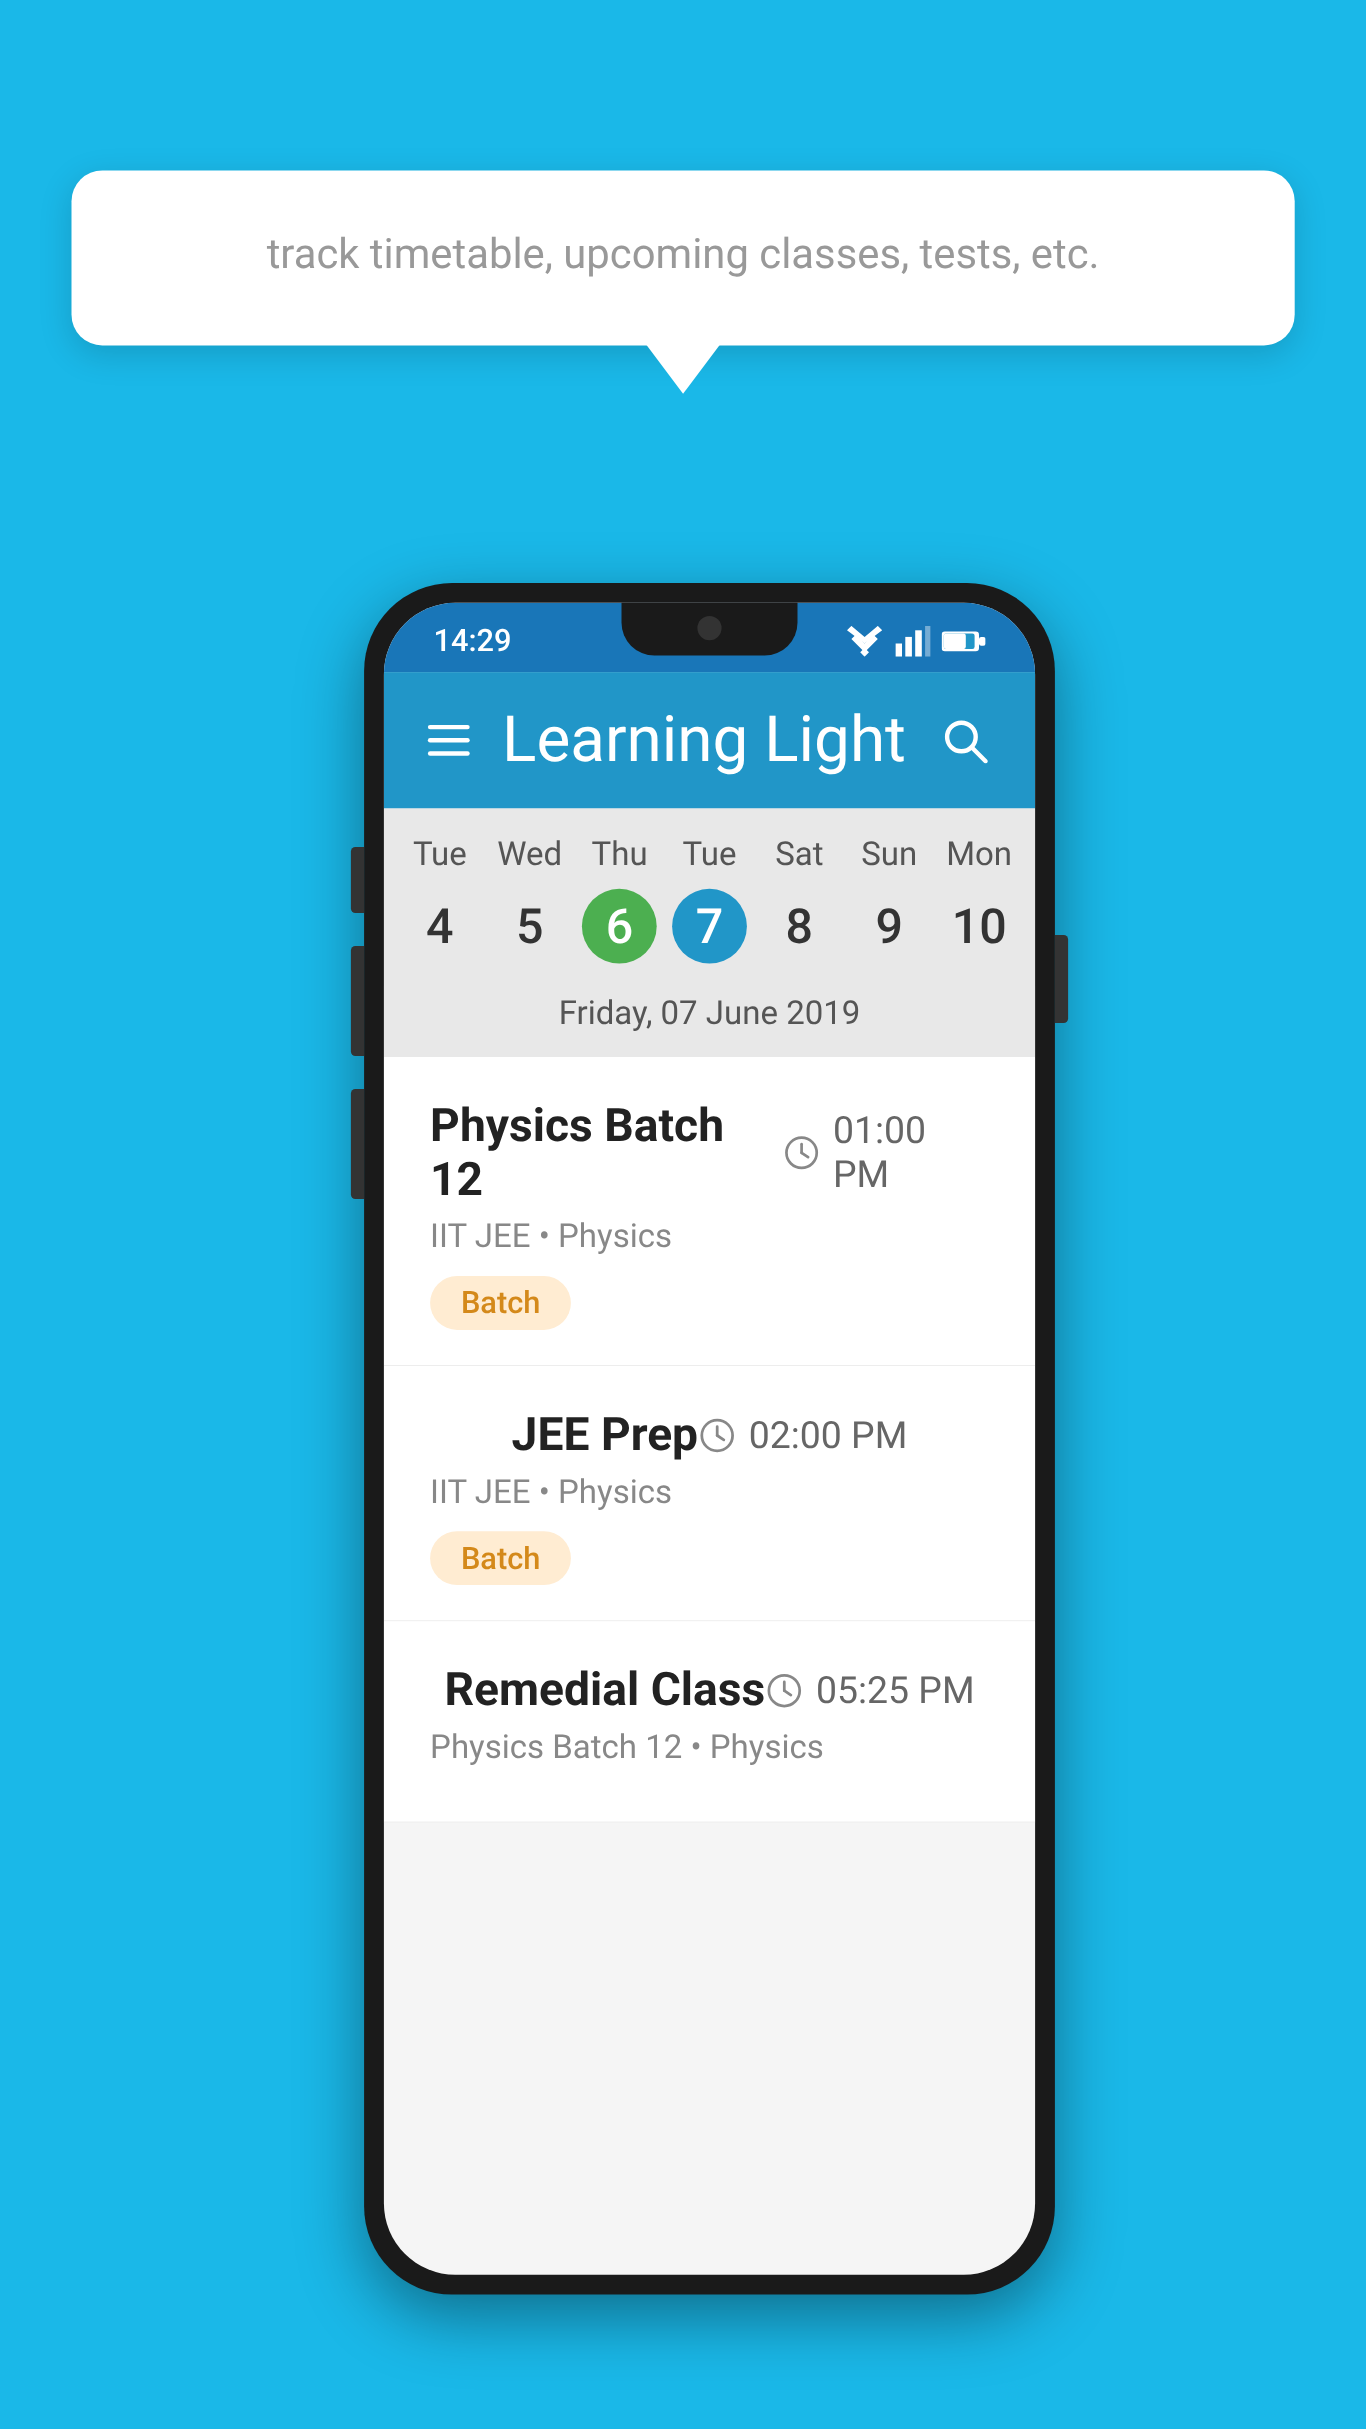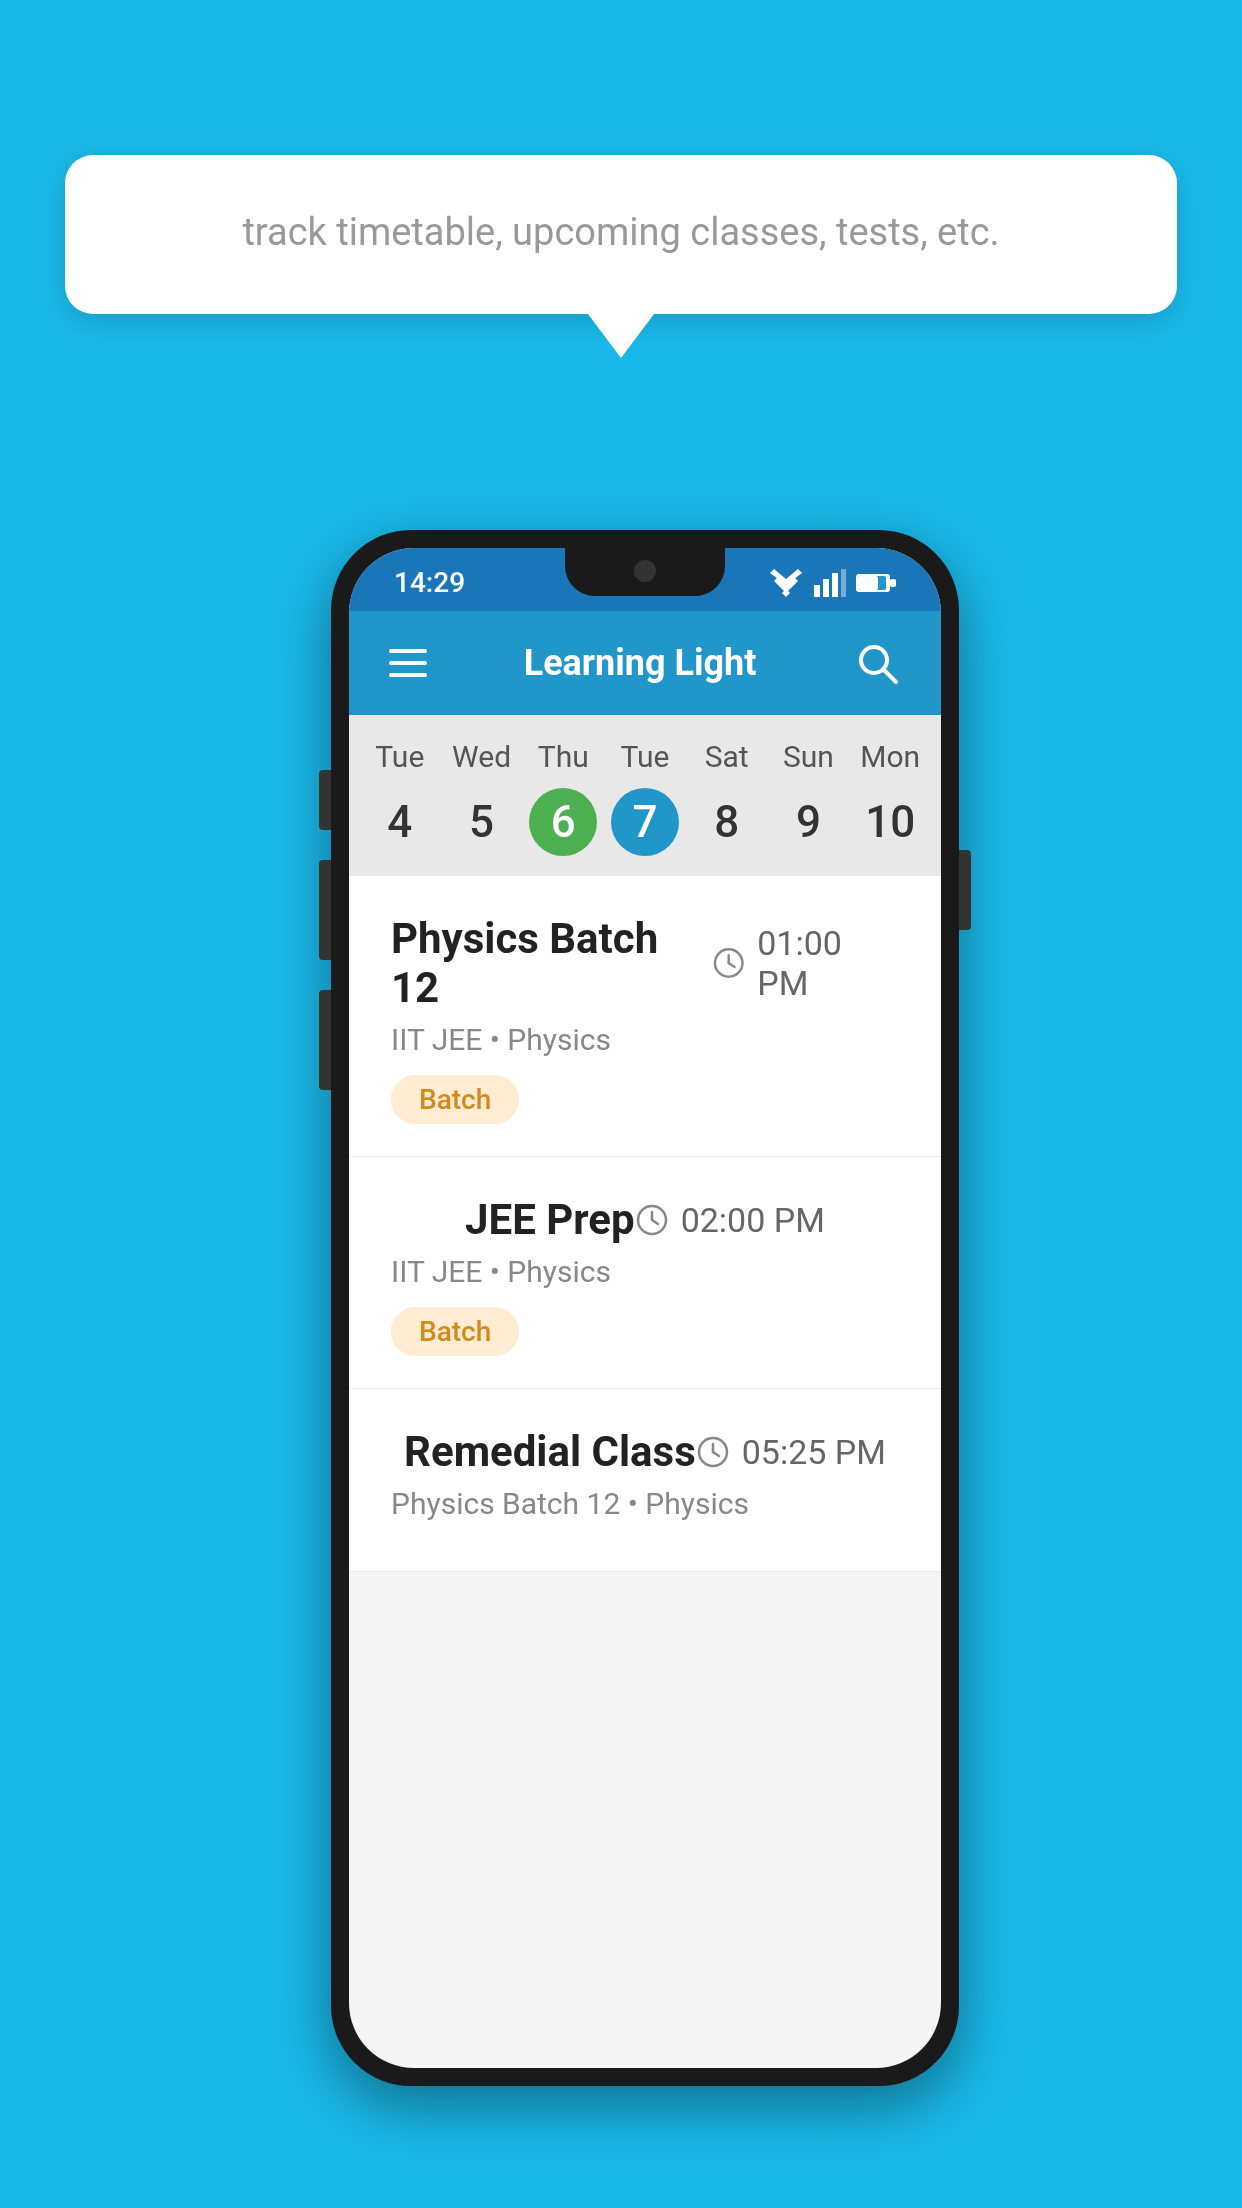--- a/index.html
+++ b/index.html
@@ -136,22 +136,22 @@
     .app-bar {
       background: #2196c8;
       padding: 28px 40px;
       display: flex;
       align-items: center;
       justify-content: space-between;
     }
 
     .app-bar-title {
       color: white;
-      font-size: 36px;
-      font-weight: 700;
+      font-size: 58px;
+      font-weight: 400;
     }
 
     .hamburger-icon {
       display: flex;
       flex-direction: column;
       gap: 8px;
       cursor: pointer;
     }
 
     .hamburger-icon span {
@@ -398,20 +398,21 @@
         </div>
         <div class="day-numbers">
           <div class="day-num">4</div>
           <div class="day-num">5</div>
           <div class="day-num today">6</div>
           <div class="day-num selected">7</div>
           <div class="day-num">8</div>
           <div class="day-num">9</div>
           <div class="day-num">10</div>
         </div>
+        <div class="selected-date-label">Friday, 07 June 2019</div>
       </div>
 
       <div class="schedule-list">
 
         <div class="schedule-item">
           <div class="schedule-item-header">
             <span class="schedule-item-title">Physics Batch 12</span>
             <div class="schedule-item-time">
               <svg class="clock-icon" viewBox="0 0 34 34" fill="none">
                 <circle cx="17" cy="17" r="14" stroke="#888" stroke-width="2.5" fill="none"></circle>

